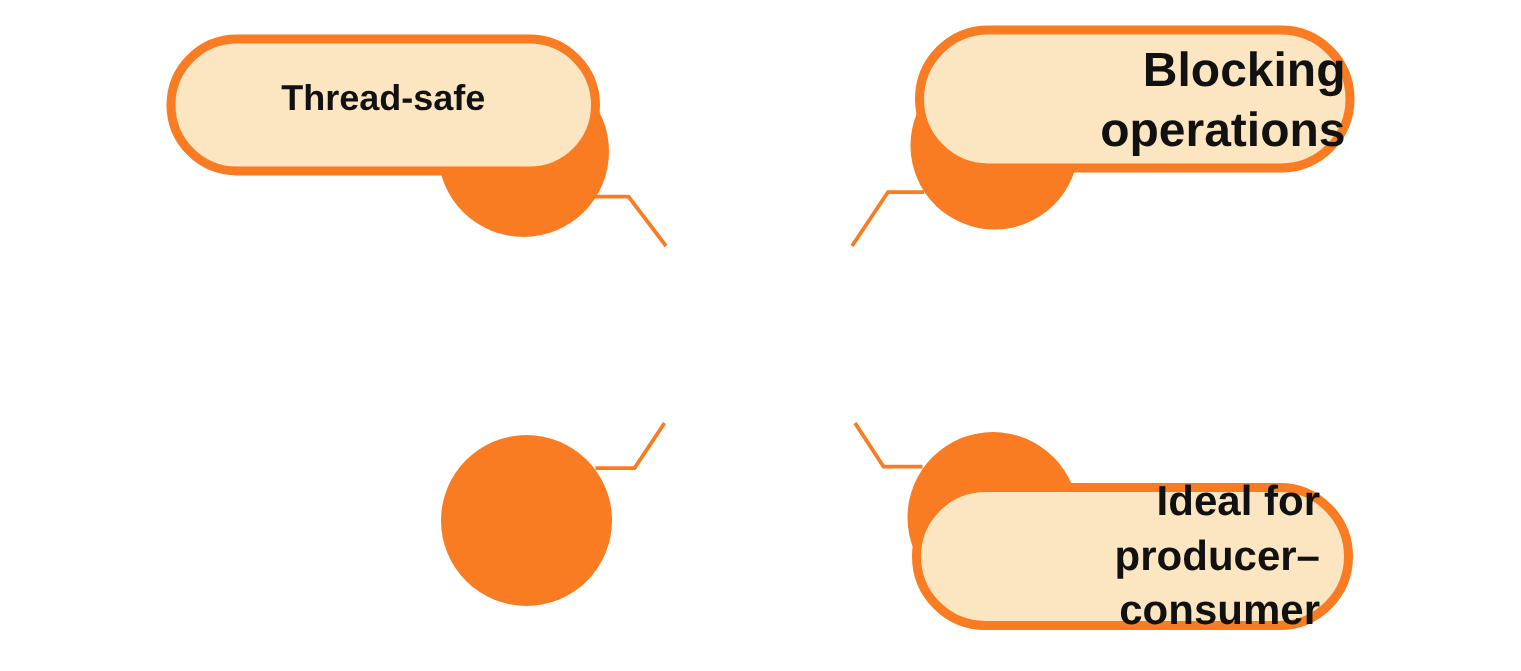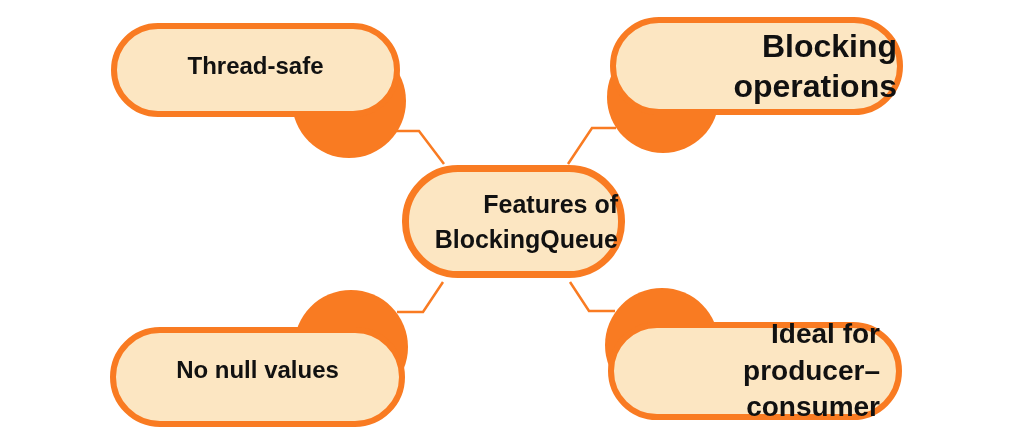--- a/index.html
+++ b/index.html
@@ -69,25 +69,19 @@
   <div class="accent-circle c-br"></div>
 
   <div class="node n-tl">
     <div class="label">Thread-safe</div>
   </div>
 
   <div class="node n-tr">
     <div class="label">Blocking operations</div>
   </div>
 
-  <div class="node n-center">
-    <div class="label">Features of BlockingQueue</div>
-  </div>
 
-  <div class="node n-bl">
-    <div class="label">No null values</div>
-  </div>
 
   <div class="node n-br">
     <div class="label">Ideal for producer–consumer</div>
   </div>
 
 </div>
 
 </body></html>

